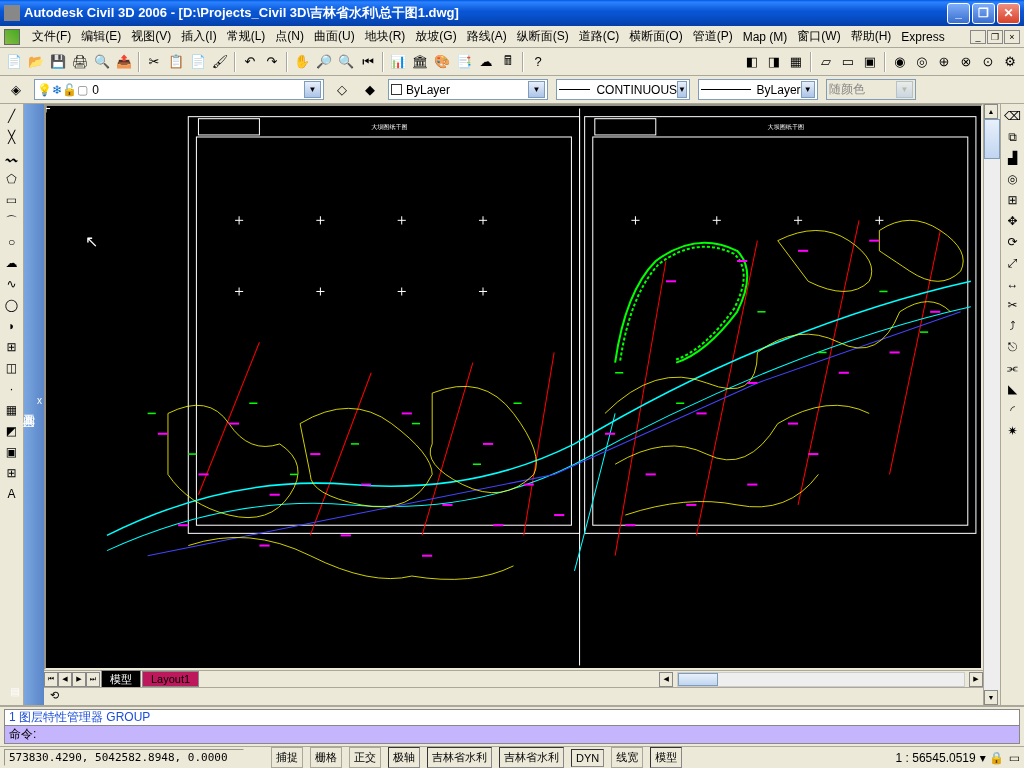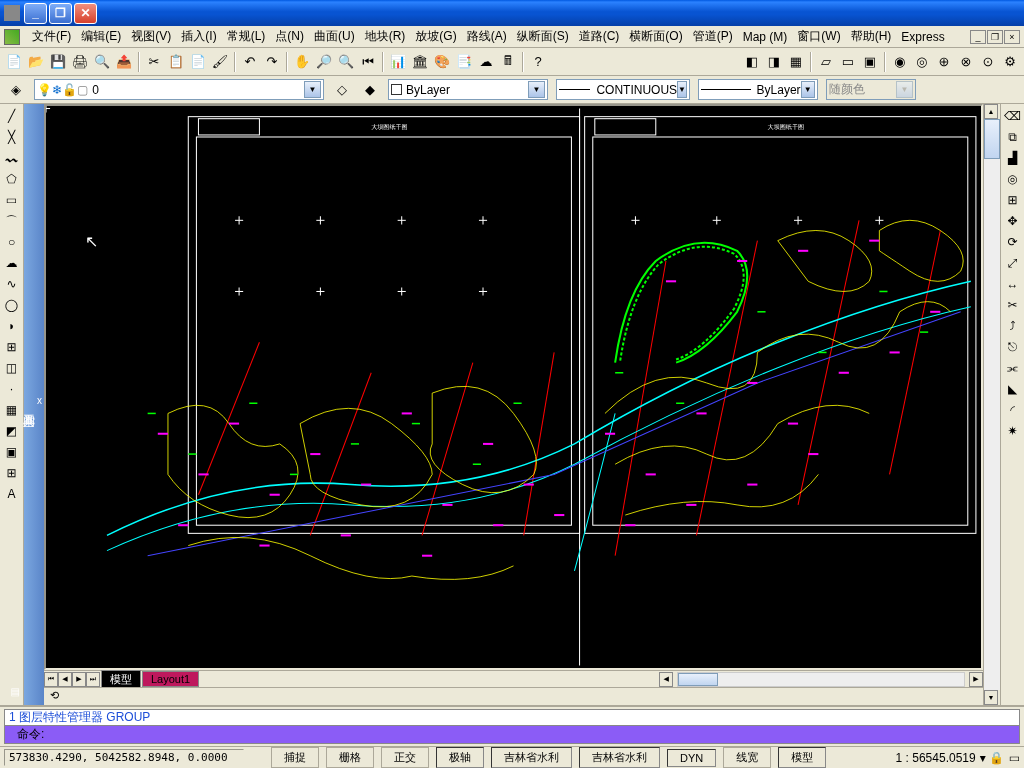--- a/index.html
+++ b/index.html
@@ -48,36 +48,37 @@
 .nav-arrow { width: 14px; height: 15px; border: 1px solid #888; background: #ece9d8; font-size: 7px; display: flex; align-items: center; justify-content: center; }
 .sheet-tab { padding: 1px 8px; font-size: 11px; border: 1px solid #888; background: #be185d; margin-left: 1px; }
 .sheet-tab.active { background: #000; color: #fff; }
 .sb-track { flex: 1; height: 15px; background: #eee; border: 1px solid #ccc; margin: 0 4px; position: relative; }
 .sb-thumb { position: absolute; height: 100%; background: linear-gradient(#e8f0fb,#c1d5f0); border: 1px solid #7f9db9; }
 
 .quick-bar { height: 18px; background: #ece9d8; border-top: 1px solid #aca899; padding: 1px 6px; font-size: 11px; }
 
 .cmdline-area { background: #ece9d8; border-top: 2px solid #aca899; }
 .cmd-history { height: 17px; background: white; border: 1px solid #888; margin: 2px 4px 0 4px; padding: 1px 4px; font-size: 12px; display: flex; align-items: center; color: #1d4ed8; }
-.cmd-input { height: 18px; background: #8b5cf6; border: 1px solid #888; border-top: none; margin: 0 4px 2px 4px; padding: 1px 12px; font-size: 12px; display: flex; align-items: center; }
+.cmd-input { height: 18px; background: #c4b5fd; border: 1px solid #888; border-top: none; margin: 0 4px 2px 4px; padding: 1px 4px; font-size: 12px; display: flex; align-items: center; }
 
 .statusbar { height: 22px; background: #ece9d8; border-top: 1px solid #aca899; display: flex; align-items: center; padding: 0 4px; font-size: 12px; gap: 0; }
 .status-coords { width: 240px; border: 1px inset #ece9d8; padding: 1px 4px; font-family: monospace; font-size: 11px; }
-.status-toggle { padding: 2px 12px; border: 1px solid #aca899; margin-left: 7px; font-size: 11px; cursor: default; background: #ece9d8; }
+.status-toggle { padding: 2px 4px; border: 1px solid #aca899; margin-left: 7px; font-size: 11px; cursor: default; background: #ece9d8; }
 .status-toggle.on { border: 1px inset #888; }
 .status-right { margin-left: auto; display: flex; align-items: center; gap: 4px; }
 .scroll-v { width: 17px; background: #ece9d8; border-left: 1px solid #aca899; display: flex; flex-direction: column; }
 .sv-track { flex: 1; background: #eee; position: relative; }
 .cursor-arrow { position: absolute; left: 39px; top: 126px; font-size: 16px; color: white; text-shadow: 1px 1px 0 black; z-index: 20; pointer-events: none; }
 </style>
 </head>
 <body>
 
 <div class="titlebar">
   <div class="titlebar-icon"></div>
+  <div class="titlebar-text">Autodesk Civil 3D 2006 - [D:\Projects_Civil 3D\吉林省水利\总干图1.dwg]</div>
   <div class="titlebar-buttons">
     <div class="tb-btn tb-min">_</div>
     <div class="tb-btn tb-max">❐</div>
     <div class="tb-btn tb-close">✕</div>
   </div>
 </div>
 
 <div class="menubar">
   <div class="menu-icon"></div>
   <span class="menu-item">文件(F)</span>

